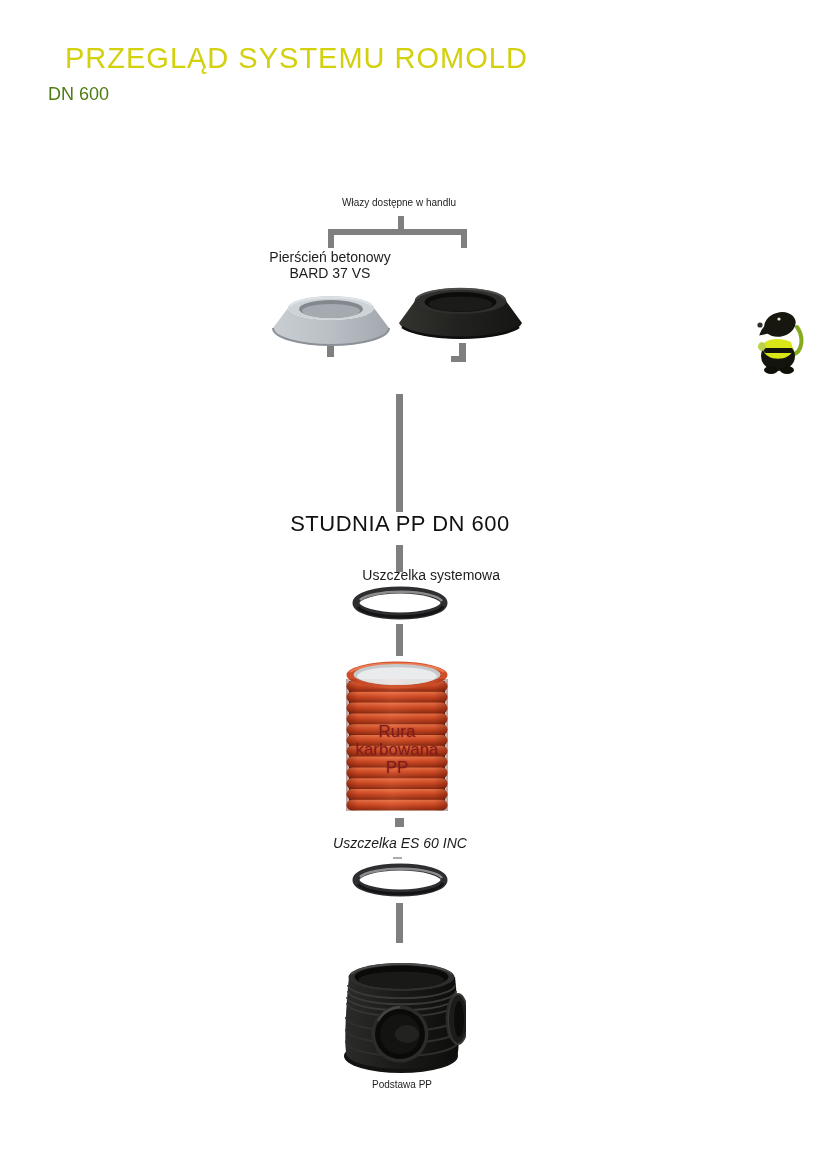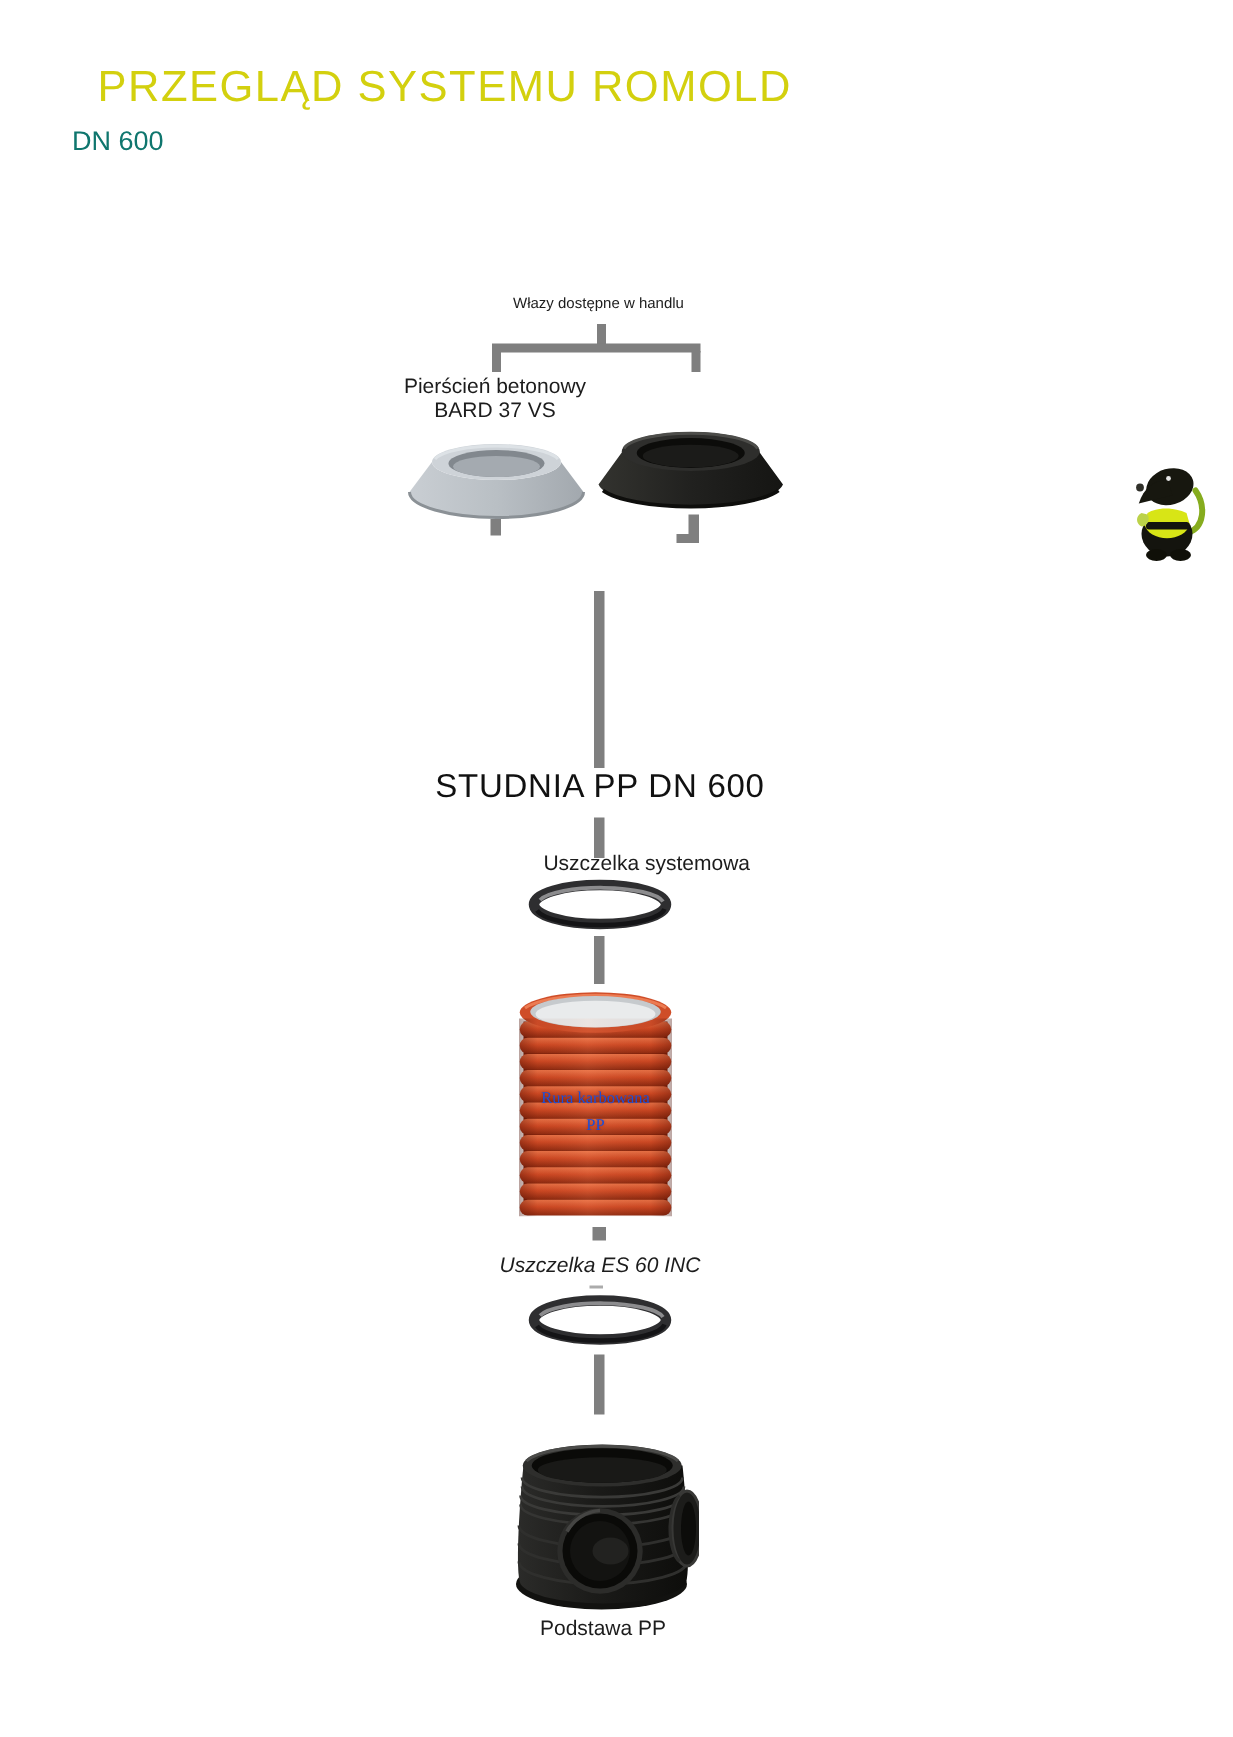--- a/index.html
+++ b/index.html
@@ -13,30 +13,30 @@
   }
   .abs{position:absolute;}
   .center{text-align:center;}
   .page-title{
     position:absolute;left:47px;top:42px;
     font-size:29px;font-weight:400;letter-spacing:1px;
     color:#d3d00e;white-space:nowrap;margin-left:18px;
   }
   .page-subtitle{
     position:absolute;left:48px;top:84px;
-    font-size:18px;font-weight:500;color:#0f766e;
+    font-size:18px;font-weight:500;color:#4d7c0f;
   }
   .lbl{position:absolute;font-size:14px;line-height:16px;color:#1c1c1c;}
   .lbl-lg{position:absolute;font-size:22px;font-weight:400;color:#111;letter-spacing:0.5px;}
   .conn{position:absolute;background:#7f7f7f;}
   .conn-light{position:absolute;background:#ababab;}
   .pipe-label{
     position:absolute;left:336px;top:723px;width:122px;
-    text-align:center;color:#1d4ed8;font-size:11px;line-height:18px;
-    z-index:5;text-shadow:0 0 2px rgba(120,20,0,.5);font-family:Liberation Serif, serif;
+    text-align:center;color:#7f1d1d;font-size:17px;line-height:18px;
+    z-index:5;text-shadow:0 0 2px rgba(120,20,0,.5);
   }
   svg{display:block;}
 </style>
 </head>
 <body>
 
 <div class="page">
 
   <div class="page-title">PRZEGLĄD SYSTEMU ROMOLD</div>
   <div class="page-subtitle">DN 600</div>
@@ -189,21 +189,21 @@
       <ellipse cx="120" cy="64" rx="10" ry="25" fill="#1c1c1a" stroke="#383836" stroke-width="2"></ellipse>
       <path d="M115,42 A9,23 0 0 0 115,86" fill="none" stroke="#2c2c2a" stroke-width="2"></path>
       <ellipse cx="121" cy="64" rx="5" ry="18" fill="#0c0c0a"></ellipse>
       <circle cx="62" cy="79" r="28.5" fill="#2c2c2a"></circle>
       <circle cx="62" cy="79" r="25" fill="#0a0a08"></circle>
       <circle cx="62" cy="79" r="20" fill="#131311"></circle>
       <ellipse cx="69" cy="79" rx="12" ry="9" fill="#222220"></ellipse>
       <path d="M40,66 A27,27 0 0 1 62,52" fill="none" stroke="#454543" stroke-width="2.5"></path>
     </svg>
   </div>
-  <div class="lbl center" style="left:312px;top:1077px;width:180px;font-size:14px;text-align:center;">Podstawa PP</div>
+  <div class="lbl center" style="left:312px;top:1077px;width:180px;font-size:10px;text-align:center;">Podstawa PP</div>
 
   <div class="abs" style="left:756px;top:299px;">
     <svg width="48" height="76" viewBox="0 0 48 76">
       <path d="M36,56 C47,53 48,38 41,28" stroke="#86ac1e" stroke-width="4" fill="none" stroke-linecap="round"></path>
       <ellipse cx="22" cy="57" rx="17" ry="15" fill="#14140e"></ellipse>
       <path d="M7,50 C9,63 35,63 37,50 L35,43 C27,39 15,39 9,43 Z" fill="#d8e516"></path>
       <rect x="8" y="49" width="29" height="5" rx="2" fill="#14140e"></rect>
       <g transform="rotate(-16 22 26)">
         <ellipse cx="24" cy="26" rx="16" ry="12" fill="#17170f"></ellipse>
         <path d="M1,31 C7,22 15,19 24,21 L24,32 Z" fill="#17170f"></path>

